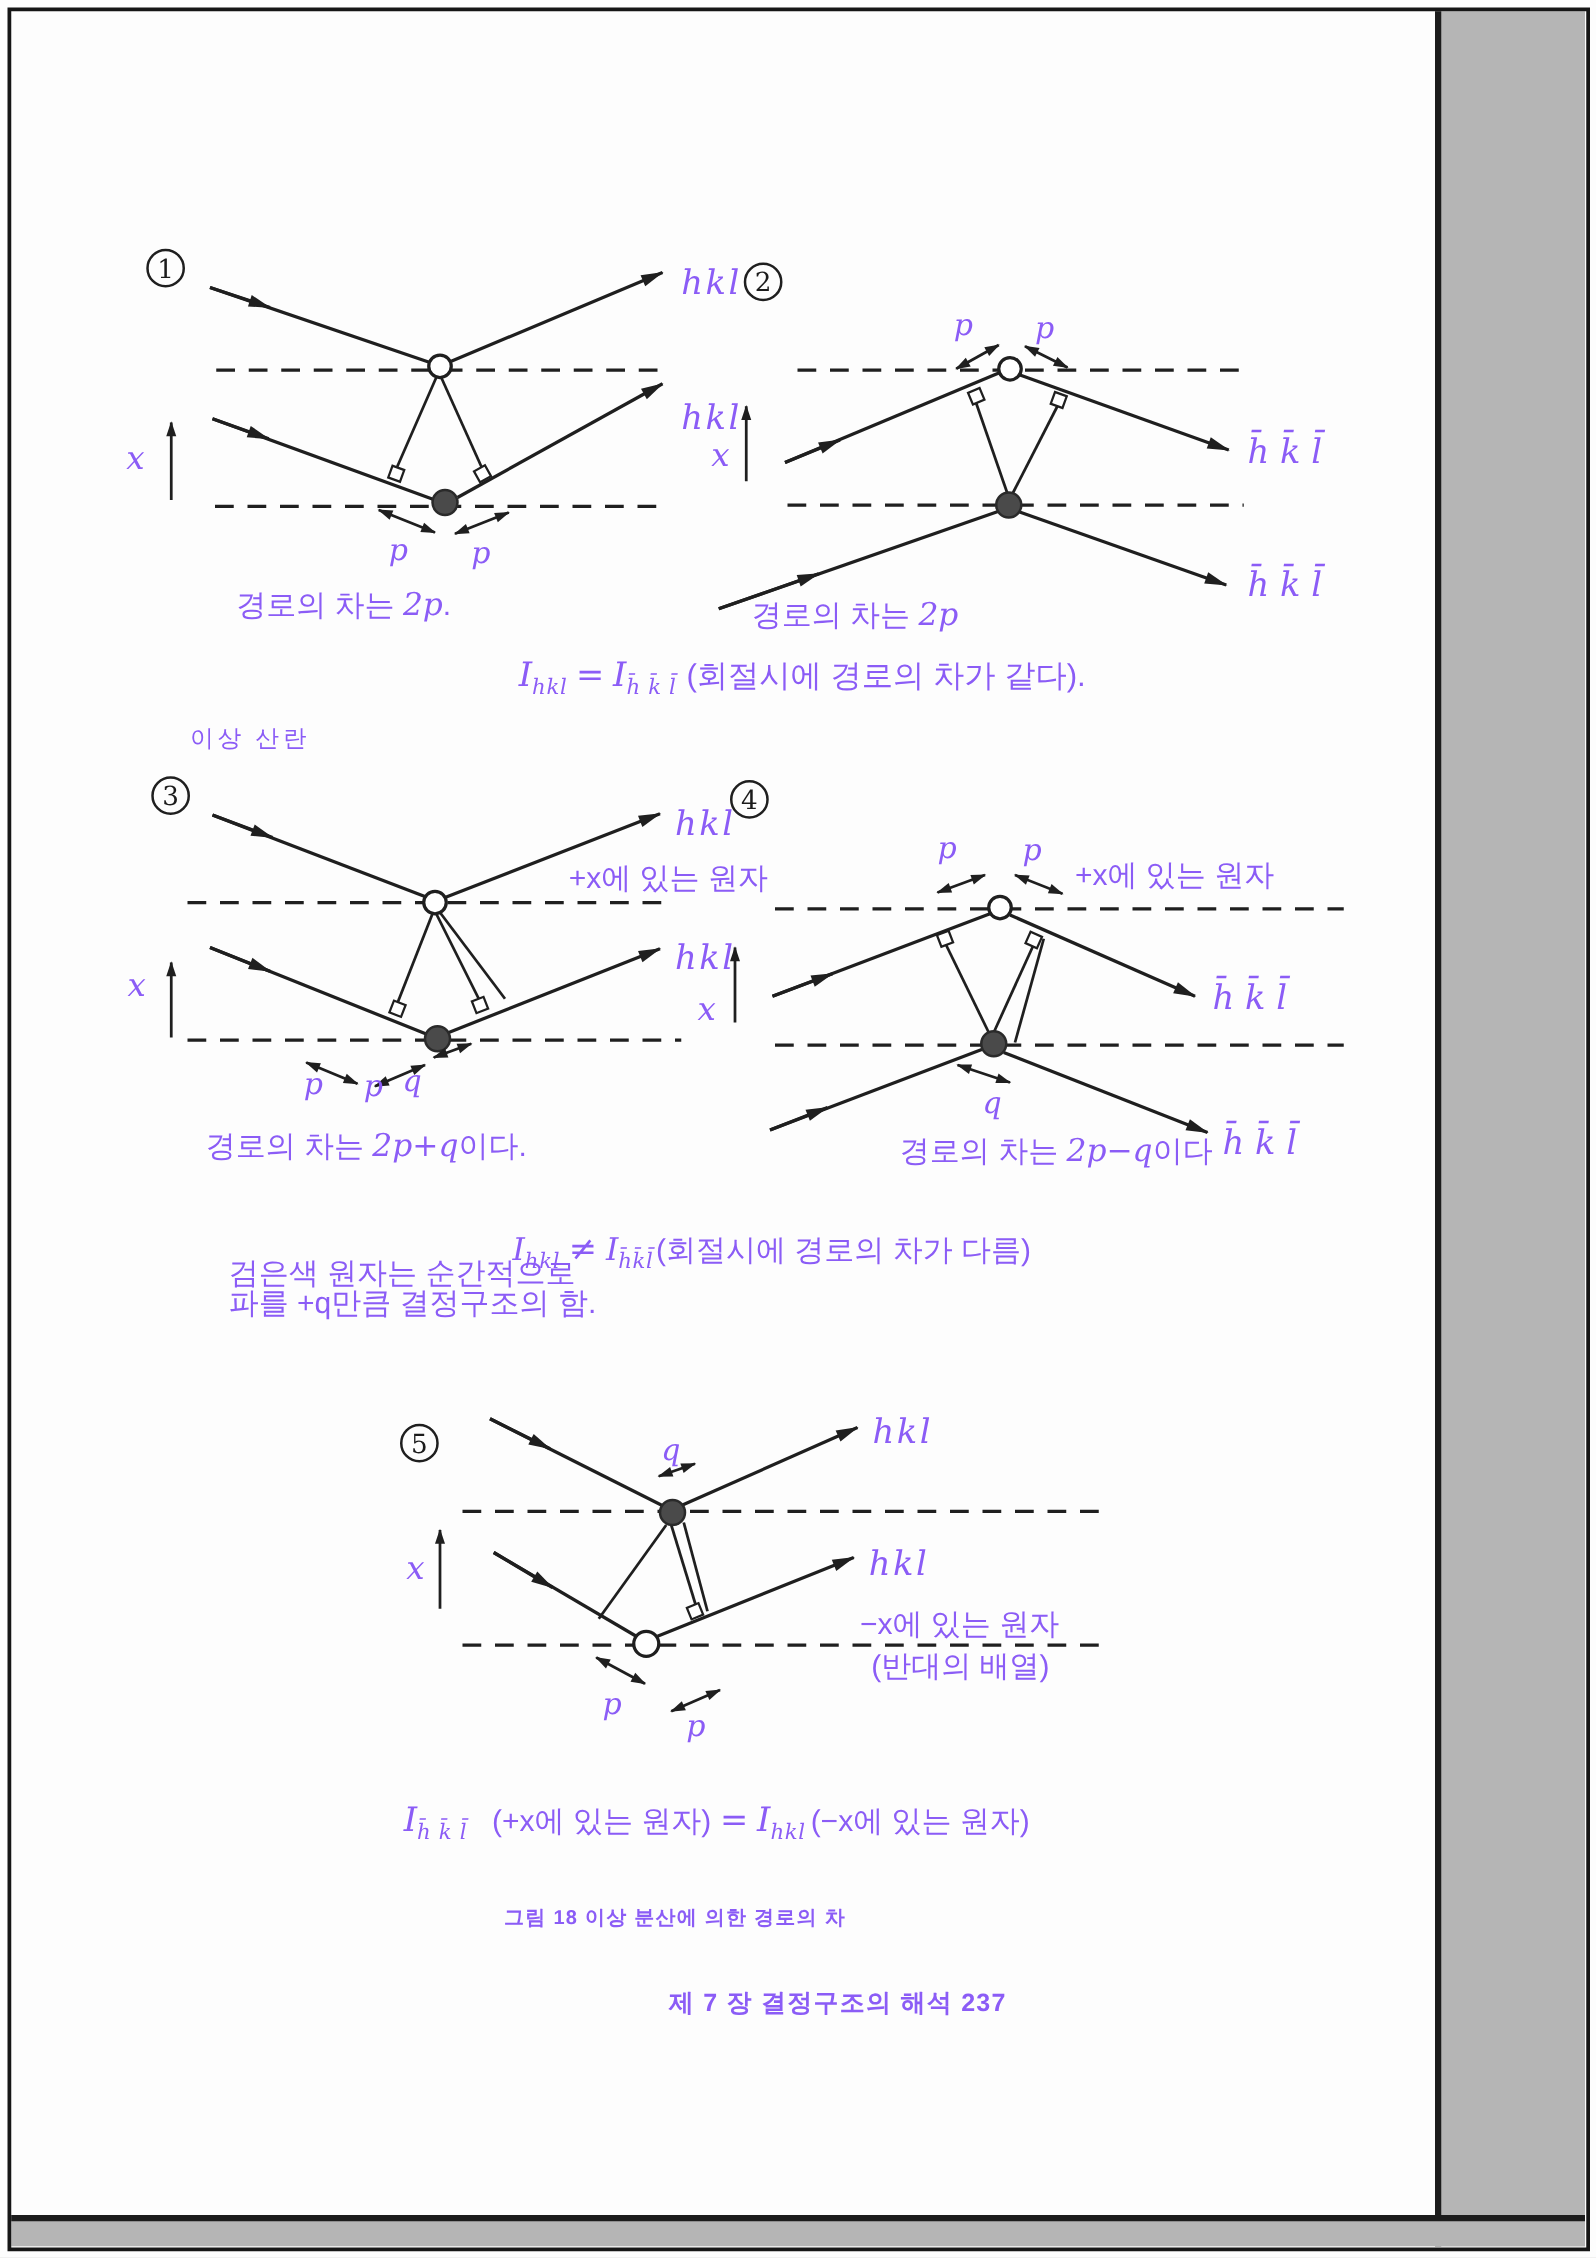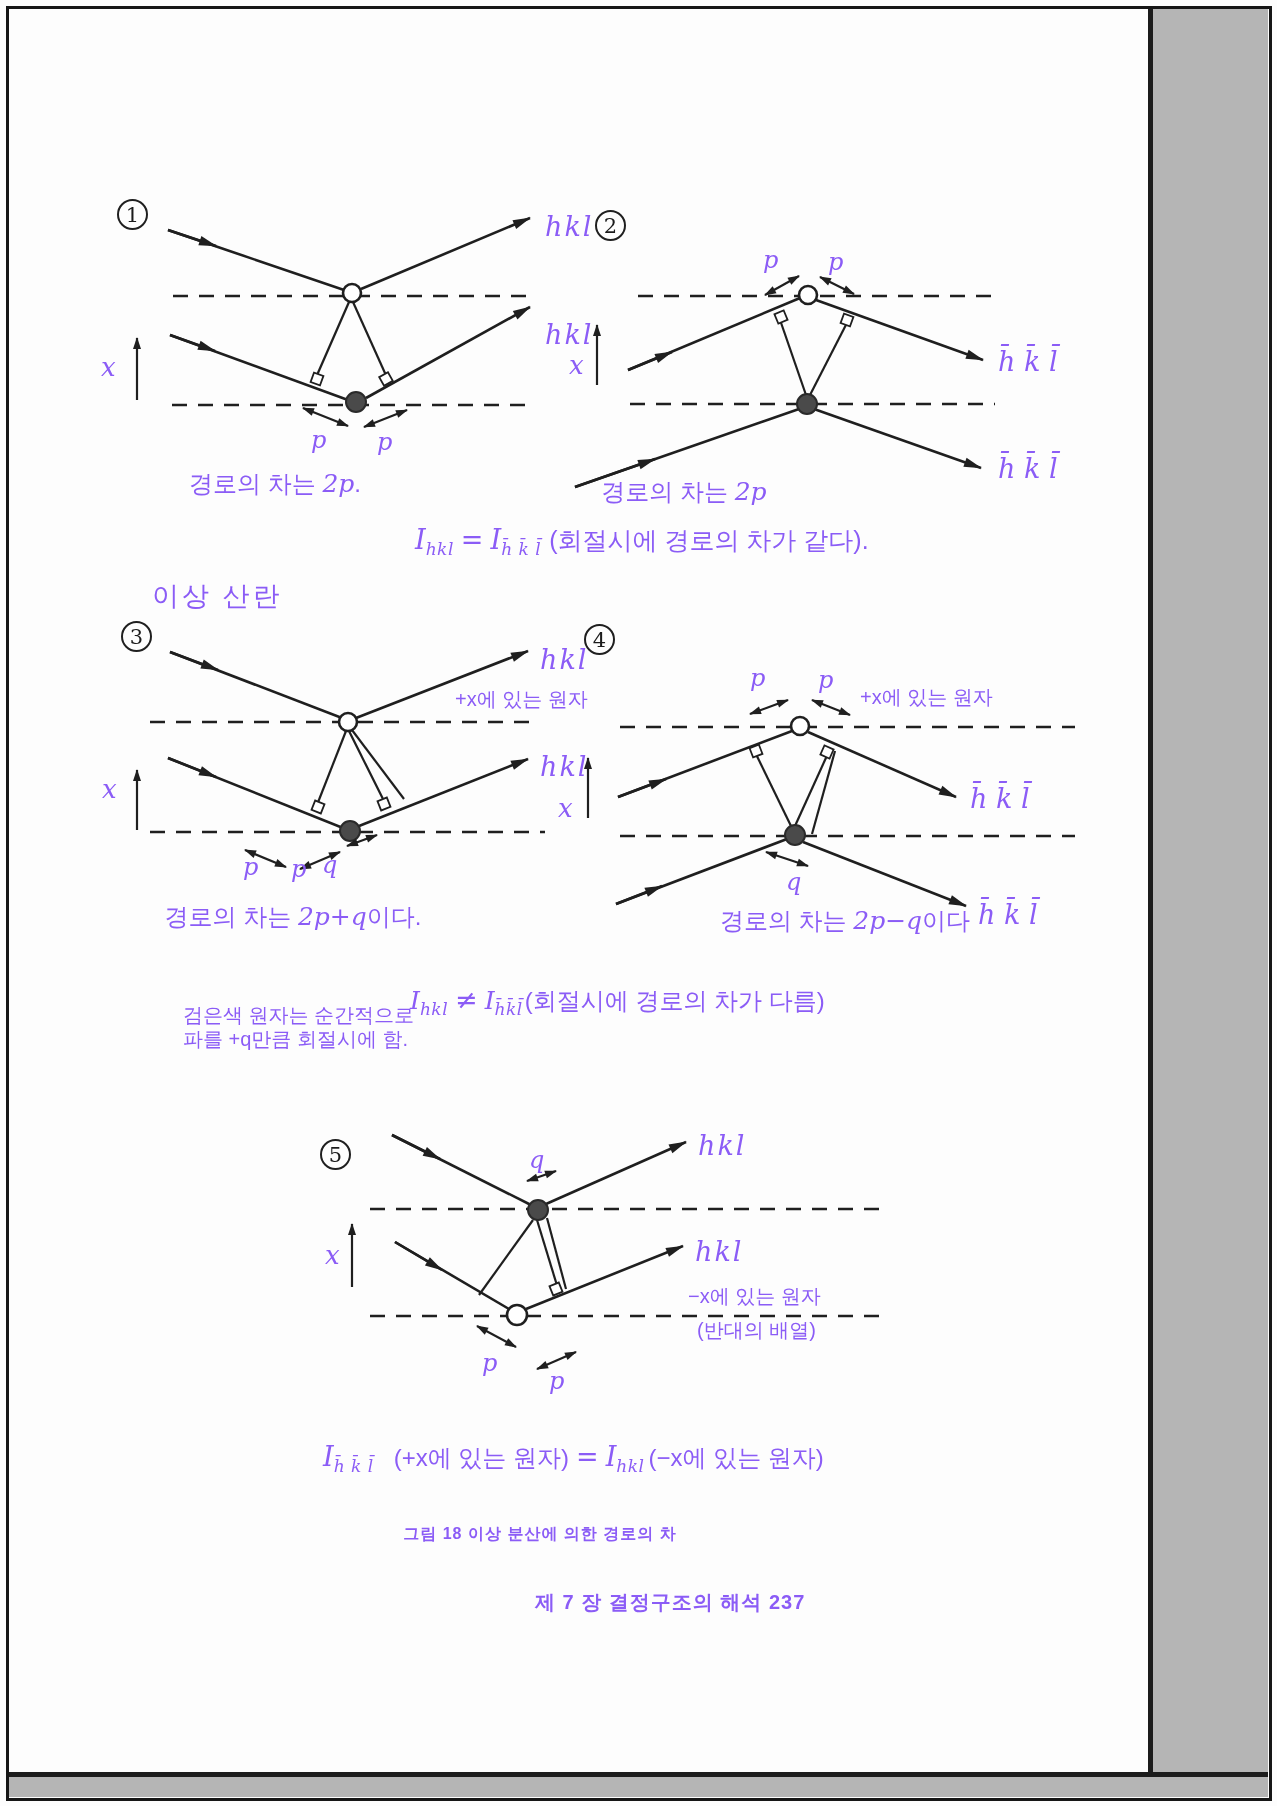--- a/index.html
+++ b/index.html
@@ -33,22 +33,22 @@
   .circ { position:absolute; width:31px; height:31px; border:2.5px solid #1f1f1f;
     border-radius:50%; display:flex; align-items:center; justify-content:center;
     font-family:"DejaVu Serif",serif; font-size:21px; color:#1b1b1b; box-sizing:border-box; }
   .formula { font-size:26px; }
   .formula .math { font-size:27px; }
   .formula sub { font-family:"DejaVu Serif",serif; font-style:italic;
     font-size:17px; vertical-align:-6px; letter-spacing:0.5px; }
   .formula .rel { margin:0 7px; font-style:normal; }
   .formula .fnote { margin-left:8px; font-size:25px; }
   .formula .fnote-tight { margin-left:2px; font-size:24px; }
-  .f24 { font-size:20px; }
-  .heading { font-size:27px; letter-spacing:3px;text-align:right; }
+  .f24 { font-size:24px; }
+  .heading { font-size:19px; letter-spacing:3px;text-align:right; }
   .figcap { font-size:16px; font-weight:700; letter-spacing:1px; text-align:center; }
   .footer { font-size:20px; font-weight:700; letter-spacing:1px; }
 </style>
 </head>
 <body>
 
 <div id="page">
 
   <svg width="1277" height="1806" viewBox="0 0 1277 1806" style="position:absolute;left:0;top:0;">
     <defs>
@@ -250,21 +250,21 @@
   <div class="t math pq" style="left:750px;top:664px;">p</div>
   <div class="t math pq" style="left:818px;top:666px;">p</div>
   <div class="t ko f24" style="left:860px;top:684px;">+x에 있는 원자</div>
   <div class="t math hklb" style="left:970px;top:783px;">h̄ k̄ l̄</div>
   <div class="t math hklb" style="left:978px;top:899px;">h̄ k̄ l̄</div>
   <div class="t math axl" style="left:558px;top:793px;">x</div>
   <div class="t math pq" style="left:786px;top:868px;">q</div>
   <div class="t ko cap" style="left:705px;top:905px;width:280px;"><span>경로의 차는 </span><span class="math">2p−q</span><span>이다</span></div>
 
   <div class="t ko f24" style="left:183px;top:981px;margin-top:21px;">검은색 원자는 순간적으로</div>
-  <div class="t ko f24" style="left:183px;top:1026px;">파를 +q만큼 회절시에 함.</div>
+  <div class="t ko f24" style="left:183px;top:1026px;">파를 +q만큼 결정구조의 함.</div>
 
   <div class="t formula" style="left:410px;top:984px;font-size:24px;">
     <span class="math" style="font-size:25px;">I</span><sub>hkl</sub><span class="math rel">≠</span><span class="math" style="font-size:25px;">I</span><sub>h̄k̄l̄</sub><span class="ko fnote-tight">(회절시에 경로의 차가 다름)</span>
   </div>
 
   <div class="circ" style="left:320px;top:1139px;">
       <span>5</span>
     </div>
   <div class="t math pq" style="left:529px;top:1146px;">q</div>
   <div class="t math hkl" style="left:698px;top:1130px;">hkl</div>

